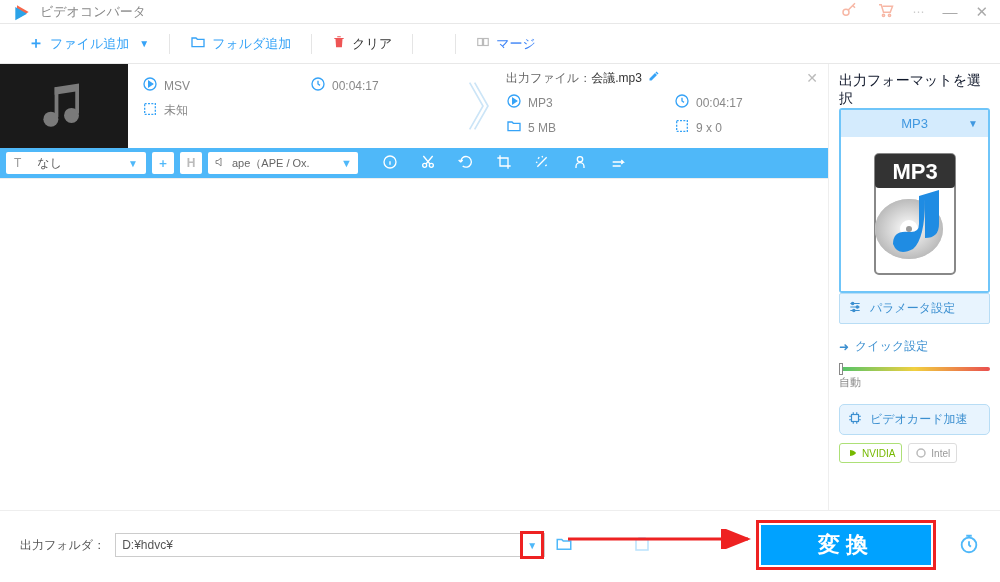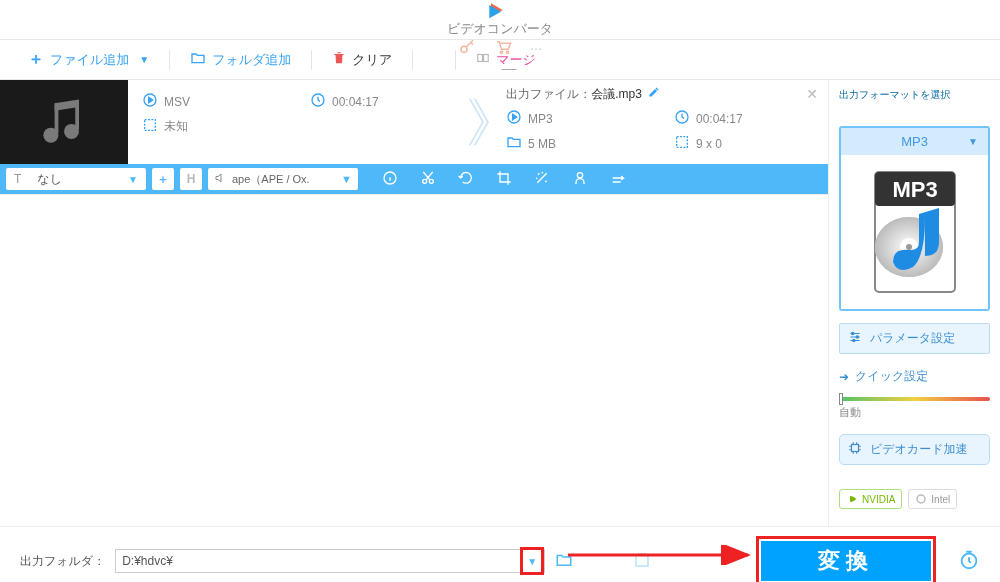--- a/index.html
+++ b/index.html
@@ -1,28 +1,28 @@
 <!DOCTYPE html>
 <html><head>
 <meta charset="utf-8">
 <style>
 * { box-sizing: border-box; margin: 0; padding: 0; font-family: "Meiryo", "MS PGothic", sans-serif; }
 body { width: 1000px; height: 582px; background: #fff; overflow: hidden; font-size: 12px; color: #333; }
-.titlebar { height: 40px; display: flex; align-items: center; padding: 0 12px; border-bottom: 1px solid #e8e8e8; flex-direction: column; }
+.titlebar { height: 24px; display: flex; align-items: center; padding: 0 12px; border-bottom: 1px solid #e8e8e8; }
 .titlebar .logo { width: 20px; height: 20px; margin-right: 8px; }
 .titlebar .title { color: #888; font-size: 13px; flex: 1; }
 .titlebar .tb-icons { display: flex; gap: 18px; align-items: center; }
 .titlebar .tb-icons span { color: #f7b7a5; cursor: pointer; }
 .titlebar .winctl { color: #aaa; margin-left: 18px; font-size: 15px; cursor: pointer; }
 
 .toolbar { height: 40px; display: flex; align-items: center; padding: 0 20px; border-bottom: 1px solid #e8e8e8; gap: 4px; }
 .tb-btn { display: flex; align-items: center; gap: 6px; padding: 4px 8px; color: #36a3f7; cursor: pointer; font-size: 13px; }
 .tb-btn.clear { color: #333; }
 .tb-btn.clear .ic { color: #e55; }
-.tb-btn.merge { color: #ec4899; }
+.tb-btn.merge { color: #3b82f6; }
 .tb-sep { width: 1px; height: 20px; background: #e5e5e5; margin: 0 8px; }
 .tb-drop { color: #36a3f7; font-size: 10px; margin-left: 4px; }
 
 .main { display: flex; height: calc(100% - 80px - 56px); }
 .list { flex: 1; background: #fff; overflow: hidden; }
 .side { width: 172px; border-left: 1px solid #eee; padding: 8px 10px; display: flex; flex-direction: column; }
 
 .file-item { border-bottom: 1px solid #eee; }
 .file-top { display: flex; background: #fff; height: 84px; position: relative; }
 .thumb { width: 172px; background: #1a1a1a; display: flex; align-items: center; justify-content: center; }
@@ -41,33 +41,33 @@
 .file-bar { height: 30px; background: #4fb8f9; display: flex; align-items: center; padding: 0 6px; gap: 6px; }
 .fb-tag { background: #fff; color: #555; height: 22px; display: flex; align-items: center; padding: 0 8px; gap: 16px; border-radius: 2px; }
 .fb-tag .drop { color: #4fb8f9; font-size: 10px; }
 .fb-sq { width: 22px; height: 22px; background: #fff; display: flex; align-items: center; justify-content: center; color: #4fb8f9; border-radius: 2px; cursor: pointer; font-weight: bold; }
 .fb-sq.h { color: #bbb; }
 .fb-ape { flex: 0 0 150px; background: #fff; height: 22px; display: flex; align-items: center; padding: 0 6px; color: #666; border-radius: 2px; gap: 6px; font-size: 11px; }
 .fb-ape .drop { color: #4fb8f9; margin-left: auto; }
 .fb-tools { display: flex; gap: 22px; margin-left: 18px; }
 .fb-tools span { color: #fff; cursor: pointer; }
 
-.side h4 { font-size: 10px; font-weight: normal; color: #0369a1; margin-bottom: 24px; }
+.side h4 { font-size: 14px; font-weight: normal; color: #0f172a; margin-bottom: 0; }
 .fmt-box { border: 2px solid #6fc5f9; border-radius: 3px; background: #e8f4fe; padding: 0; }
 .fmt-head { background: #d4ebfd; padding: 6px 0; text-align: center; color: #4098e0; font-size: 13px; position: relative; }
 .fmt-head .drop { position: absolute; right: 10px; top: 8px; color: #4098e0; font-size: 10px; }
 .fmt-body { padding: 12px; display: flex; align-items: center; justify-content: center; background: #fff; }
 .fmt-body svg { width: 100px; height: 130px; }
-.param-btn { margin-top: 12px; border: 1px solid #b8ddf5; background: #e8f4fe; padding: 6px 8px; color: #3b8fd0; font-size: 12px; display: flex; align-items: center; gap: 8px; cursor: pointer; border-radius: 2px; }
+.param-btn { border: 1px solid #b8ddf5; background: #e8f4fe; padding: 6px 8px; color: #3b8fd0; font-size: 12px; display: flex; align-items: center; gap: 8px; cursor: pointer; border-radius: 2px; }
 .quick { margin-top: 14px; color: #3b8fd0; font-size: 12px; display: flex; align-items: center; gap: 6px; }
 .slider { margin-top: 12px; height: 4px; background: linear-gradient(to right, #4fc36a 0%, #f1d040 50%, #e94f4f 100%); border-radius: 2px; position: relative; }
 .slider .knob { position: absolute; left: 0; top: -4px; width: 4px; height: 12px; background: #fff; border: 1px solid #888; }
 .slider-lab { font-size: 11px; color: #888; margin-top: 4px; }
 .hw-btn { margin-top: 14px; border: 1px solid #b8ddf5; background: #e8f4fe; padding: 6px 8px; color: #3b8fd0; font-size: 12px; display: flex; align-items: center; gap: 8px; cursor: pointer; border-radius: 5px; }
-.hw-chips { display: flex; gap: 6px; margin-top: 24px; }
+.hw-chips { display: flex; gap: 6px; margin-top: 8px; }
 .hw-chip { border: 1px solid #ddd; border-radius: 3px; padding: 3px 6px; font-size: 10px; display: flex; align-items: center; gap: 4px; color: #999; }
 .hw-chip.nv { color: #76b900; border-color: #ade077; }
 
 .footer { height: 69px; border-top: 1px solid #eee; display: flex; align-items: center; padding: 0 20px; gap: 10px; position: relative; justify-content: center; }
 .out-lab { color: #555; font-size: 12px; }
 .out-field { border: 1px solid #ccc; height: 24px; width: 430px; padding: 0 6px; font-size: 12px; color: #555; display: flex; align-items: center; position: relative; }
 .out-dropbtn { position: absolute; right: 0; top: -3px; width: 24px; height: 28px; border: 3px solid #e22; display: flex; align-items: center; justify-content: center; color: #4fb8f9; font-size: 10px; background: #fff; }
 .out-ic { color: #4fb8f9; cursor: pointer; }
 .arrow-ann { position: absolute; left: 568px; top: 18px; }
 .convert-wrap { margin-left: auto; border: 3px solid #e22; padding: 2px; }

